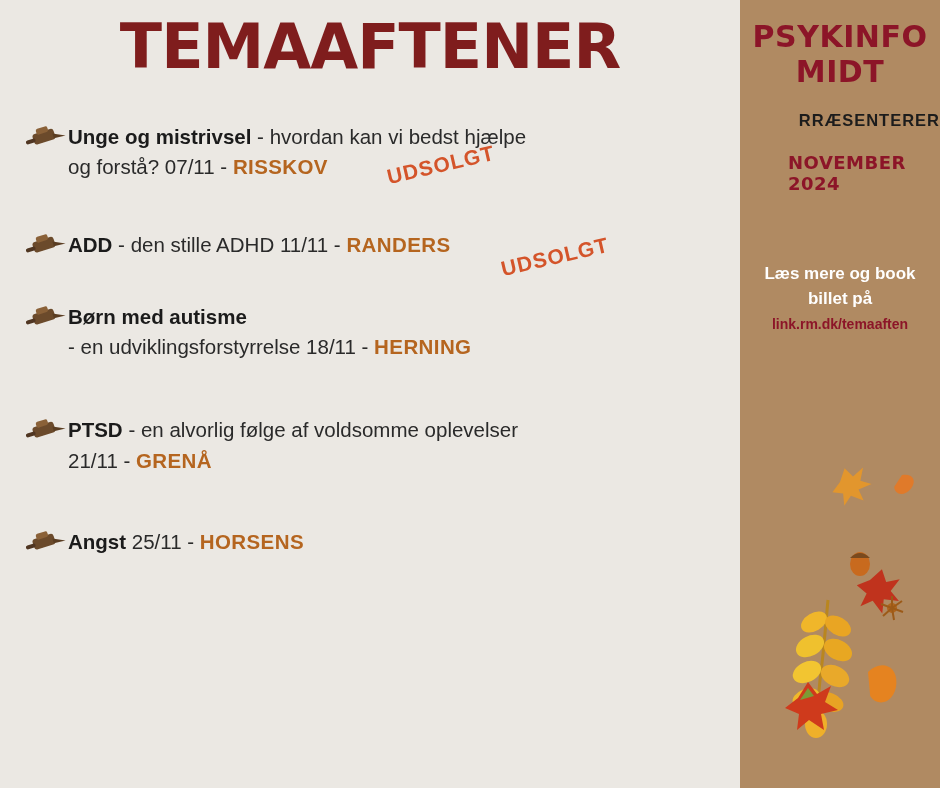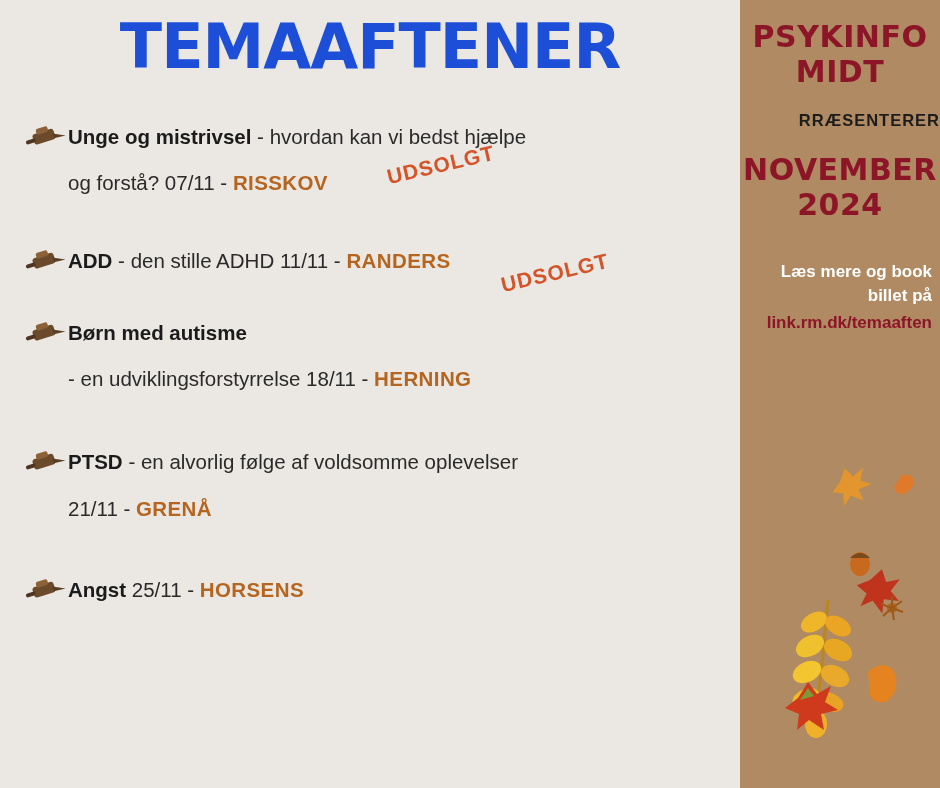--- a/index.html
+++ b/index.html
@@ -26,21 +26,21 @@
     width: 740px;
     height: 788px;
     background: #ebe8e3;
     box-sizing: border-box;
   }
   .poster-title {
     font-family: "DejaVu Sans", sans-serif;
     font-weight: bold;
     font-size: 62px;
     letter-spacing: -1px;
-    color: #1d4ed8;
+    color: #7f1d1d;
     text-align: center;
     margin: 14px 0 0 0;
     padding: 0 10px;
     line-height: 1.05;
   }
   .events {
     margin-top: 42px;
     padding: 0 36px 0 22px;
   }
   .event {
@@ -80,21 +80,21 @@
     color: #d4542a;
     font-weight: bold;
     font-size: 21px;
     letter-spacing: 1px;
     transform: rotate(-13deg);
     white-space: nowrap;
     font-family: "Liberation Sans", sans-serif;
   }
   .so-1 { left: 318px; top: 28px; }
   .so-2 { left: 432px; top: 12px; }
-  .line2 { display: block; margin-top: 16px; }
+  .line2 { display: block; }
   
   .right {
     position: relative;
     width: 200px;
     height: 788px;
     background: #b08a62;
     overflow: hidden;
   }
   .brand {
     text-align: center;
@@ -109,44 +109,45 @@
   .presents {
     text-align: right;
     font-family: "Liberation Sans", sans-serif;
     font-weight: bold;
     color: #1c1c1c;
     font-size: 16.5px;
     letter-spacing: 1px;
     margin-top: 22px;
   }
   .month {
-    text-align: center;
+    text-align: left;
     font-family: "DejaVu Sans", sans-serif;
     font-weight: bold;
     color: #8c1528;
-    font-size: 30px;
+    font-size: 18px;
     line-height: 1.18;
     letter-spacing: 0.5px;
     margin-top: 22px;
+    margin-left: 48px;
   }
   .book {
-    text-align: right;
+    text-align: center;
     font-family: "Liberation Sans", sans-serif;
     font-weight: bold;
     color: #ffffff;
     font-size: 17px;
     line-height: 1.45;
-    margin-top: 37px;
+    margin-top: 68px;
     padding: 0 8px;
   }
   .book-link {
     display: block;
     color: #8c1528;
     margin-top: 2px;
-    font-size: 17px;
+    font-size: 14px;
     text-decoration: none;
   }
   .leaves {
     position: absolute;
     left: 0;
     top: 440px;
     width: 200px;
     height: 348px;
     pointer-events: none;
   }

